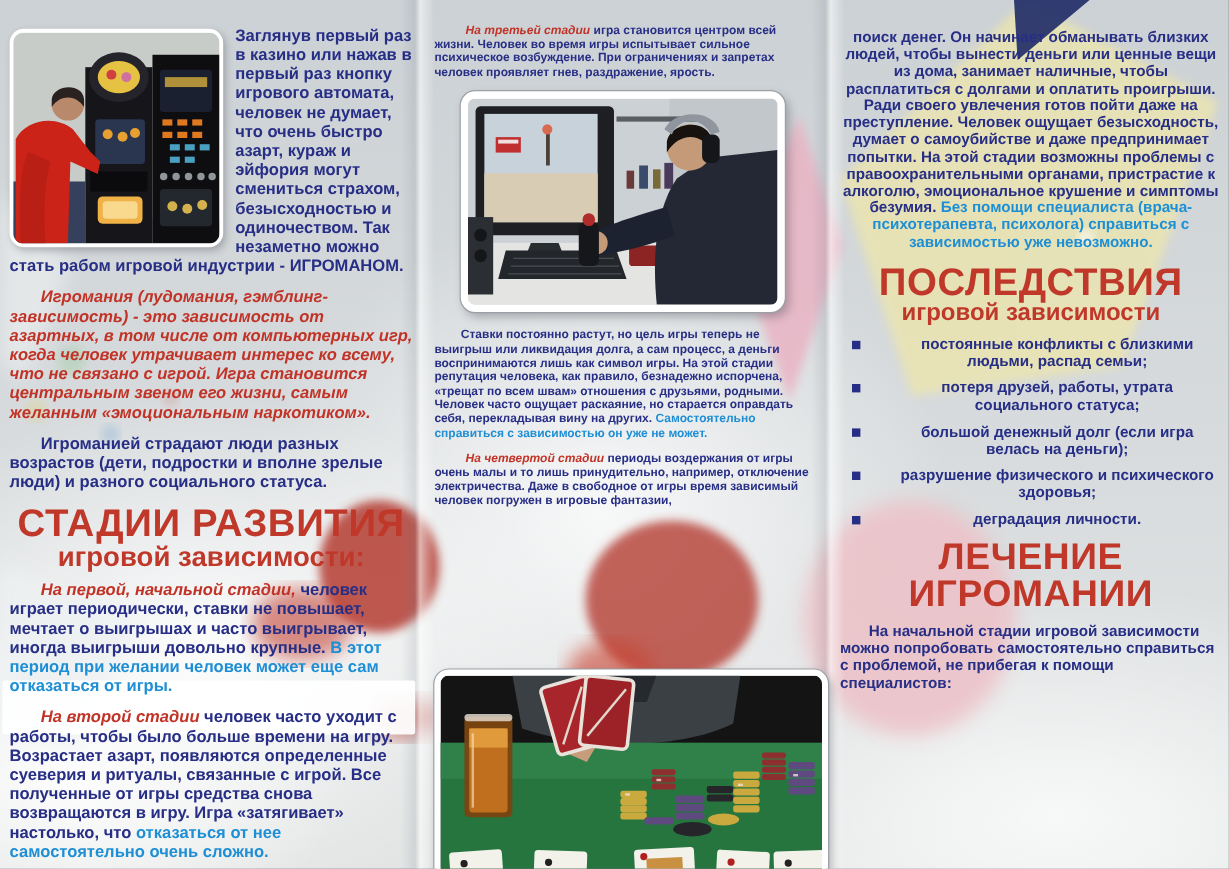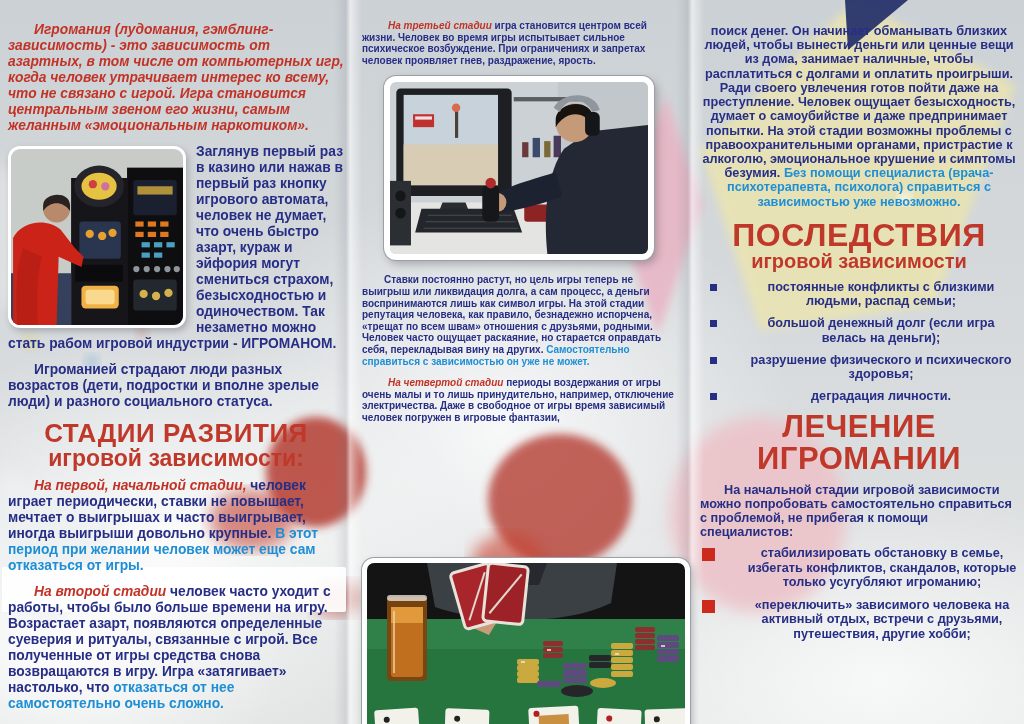--- a/index.html
+++ b/index.html
@@ -21,21 +21,21 @@
   .col{position:absolute;z-index:3;color:#272e85;}
   #col1{left:8px;  top:22px; width:336px; font-size:13.8px; line-height:1.16;}
   #col2{left:362px; top:20px; width:316px; font-size:10px; line-height:1.16;}
   #col3{left:700px; top:24px; width:318px; font-size:12.7px; line-height:1.12;}
   .para{margin:0 0 10px 0; text-indent:26px;}
   .para.tight{margin-bottom:7px;}
   .lead{color:#c23327;font-style:italic;}
   .redpara{color:#c23327;font-style:italic;}
   .em{color:#1e8fd5;}
   .h-red{color:#c0382a;text-align:center;line-height:1.02;margin:2px 0 8px 0;text-indent:0;}
-  .h1{font-size:26px;letter-spacing:.5px;}
+  .h1{font-size:32px;letter-spacing:.5px;}
   .h2{font-size:23px;}
   .h3{font-size:31px;letter-spacing:.5px;}
   .blist{list-style:none;margin:2px 0 4px 0;padding:0;}
   .blist li{position:relative;padding-left:44px;margin-bottom:8px;text-align:center;}
   .blist li::before{content:"";position:absolute;left:10px;top:4px;width:7px;height:7px;background:#272e85;}
   .rlist li{padding-left:46px;margin-bottom:9px;}
   .rlist li::before{left:2px;top:2px;width:13px;height:13px;background:#cc2a1d;}
   
   .photo{position:relative;background:#fff;}
   .dotsR::after{content:"";position:absolute;left:100%;margin-left:4px;top:10px;bottom:-10px;width:22px;
@@ -81,22 +81,20 @@
     <polygon points="0,470 120,520 60,625 0,605" fill="#eef1f2" opacity="0.85" filter="url(#b8)"></polygon>
     <polygon points="0,160 60,220 20,320 0,300" fill="#e8ebec" opacity="0.8" filter="url(#b8)"></polygon>
   </svg>
 
   <div class="fold" style="left:334px;"></div>
   <div class="fold" style="left:676px;"></div>
   <div class="hl-strip"></div>
 
   <div class="col" id="col1">
 
-    <p class="para redpara" style="clear:none;">Игромания (лудомания, гэмблинг-зависимость) -  это зависимость от азартных, в том числе от компьютерных игр, когда человек утрачивает интерес ко всему, что не связано с игрой. Игра становится центральным звеном его жизни, самым желанным «эмоциональным наркотиком».</p>
-
     <p class="para" style="text-indent:0;">
       <span class="photo dotsR dotsB" id="photo1">
         <svg viewBox="0 0 166 170" preserveAspectRatio="none">
           <rect width="166" height="170" fill="#c8ccc9"></rect>
           <rect y="150" width="166" height="20" fill="#aab0ae"></rect>
 
           <rect x="112" y="18" width="54" height="152" fill="#0e0e10"></rect>
           <rect x="118" y="30" width="42" height="34" rx="3" fill="#1b2030"></rect>
           <rect x="122" y="36" width="34" height="8" fill="#caa43a" opacity=".85"></rect>
           <g fill="#e07820">
@@ -144,20 +142,22 @@
           <rect x="72" y="136" width="28" height="14" rx="3" fill="#f8d98e"></rect>
 
           <rect x="0" y="120" width="58" height="50" fill="#35415c"></rect>
           <path d="M2,170 L2,86 C10,70 34,66 48,78 L62,96 L70,104 L68,114 L46,104 L44,170 Z" fill="#cb2318"></path>
           <circle cx="44" cy="58" r="13" fill="#b9896b"></circle>
           <path d="M31,54 C32,42 56,40 57,54 L57,60 C50,50 38,50 31,60 Z" fill="#2a2220"></path>
           <path d="M12,96 C6,110 4,130 6,170 L26,170 C24,140 26,118 30,104 Z" fill="#b91f15"></path>
         </svg>
       </span><span>Заглянув первый раз в казино или нажав в первый раз кнопку игрового автомата, человек не думает, что очень быстро азарт, кураж и эйфория могут смениться страхом, безысходностью и одиночеством. Так незаметно можно стать рабом игровой индустрии - ИГРОМАНОМ.</span>
     </p>
+
+    <p class="para redpara" style="clear:none;">Игромания (лудомания, гэмблинг-зависимость) -  это зависимость от азартных, в том числе от компьютерных игр, когда человек утрачивает интерес ко всему, что не связано с игрой. Игра становится центральным звеном его жизни, самым желанным «эмоциональным наркотиком».</p>
 
     <p class="para">Игроманией страдают люди разных возрастов (дети, подростки и вполне зрелые люди) и разного социального статуса.</p>
 
     <div class="h-red" style="margin-top:6px;">
       <div class="h1">СТАДИИ РАЗВИТИЯ</div>
       <div class="h2">игровой зависимости:</div>
     </div>
 
     <p class="para">
       <span class="lead">На первой, начальной стадии,</span><span> человек играет периодически, ставки не повышает, мечтает о выигрышах и часто выигрывает, иногда выигрыши довольно крупные. </span><span class="em">В этот период при желании человек может еще сам отказаться от игры.</span>
@@ -341,28 +341,25 @@
       <span>поиск денег. Он начинает обманывать близких людей, чтобы вынести деньги или ценные вещи из дома, занимает наличные, чтобы расплатиться с долгами и оплатить проигрыши. Ради своего увлечения готов пойти даже на преступление. Человек ощущает безысходность, думает о самоубийстве и даже предпринимает попытки. На этой стадии возможны проблемы с правоохранительными органами, пристрастие к алкоголю, эмоциональное крушение и симптомы безумия. </span><span class="em">Без помощи специалиста (врача-психотерапевта, психолога) справиться с зависимостью уже невозможно.</span>
     </p>
 
     <div class="h-red" style="margin-top:10px;">
       <div class="h1" style="font-size:32px;">ПОСЛЕДСТВИЯ</div>
       <div class="h2" style="font-size:20px;">игровой  зависимости</div>
     </div>
 
     <ul class="blist">
       <li>постоянные конфликты с близкими людьми, распад семьи;</li>
+      <li>потеря друзей, работы, утрата социального статуса;</li>
       <li>большой денежный долг (если игра велась на деньги);</li>
       <li>разрушение физического и психического здоровья;</li>
       <li>деградация личности.</li>
     </ul>
 
     <div class="h-red h3" style="margin-top:8px;">ЛЕЧЕНИЕ ИГРОМАНИИ</div>
 
     <p class="para tight" style="text-indent:24px;">На начальной стадии игровой зависимости можно попробовать самостоятельно справиться с проблемой, не прибегая к помощи специалистов:</p>
 
-    <ul class="blist rlist">
-      <li>стабилизировать обстановку в семье, избегать конфликтов, скандалов, которые только усугубляют игроманию;</li>
-      <li>«переключить» зависимого человека на активный отдых, встречи с друзьями, путешествия, другие хобби;</li>
-    </ul>
   </div>
 
 </div>
 
 </body></html>

